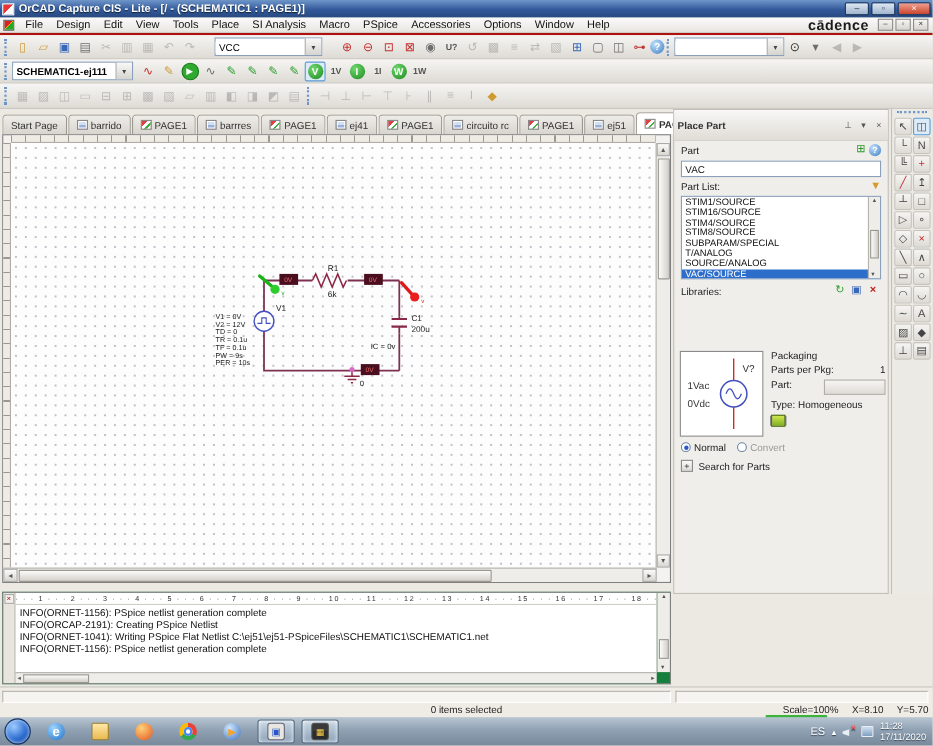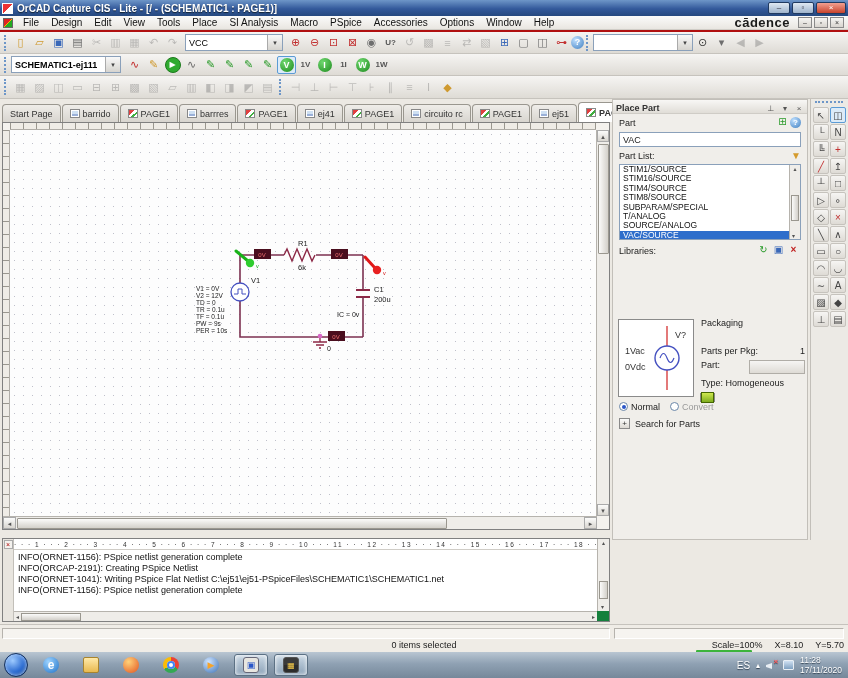--- a/index.html
+++ b/index.html
@@ -57,39 +57,39 @@
   .vsb{position:absolute;right:0;top:7px;width:13px;height:386px;background:#efede9;border-left:1px solid #b6b3ad}
   .hsb{position:absolute;left:0;bottom:0;width:594px;height:13px;background:#efede9;border-top:1px solid #b6b3ad;display:flex;align-items:center}
   .sb-btn{width:13px;height:12px;background:linear-gradient(#fbfbfa,#d9d6d0);border:1px solid #aaa;font-size:7px;color:#555;text-align:center;line-height:11px}
   .vsb .sb-btn{width:12px}
   .vsb-thumb{position:absolute;left:1px;top:14px;width:11px;height:110px;background:linear-gradient(90deg,#fbfbfa,#d3d0ca);border:1px solid #9a978f;border-radius:1px}
   .hsb-thumb{height:11px;flex:0 0 430px;margin-left:1px;background:linear-gradient(#fbfbfa,#d3d0ca);border:1px solid #9a978f;border-radius:1px}
   .hsb .spacer{flex:1}
   .params{position:absolute;left:186px;top:155px;font-size:6.5px;line-height:7px;color:#222;white-space:nowrap}
   
   .panel{position:absolute;left:612px;top:99px;width:196px;height:441px;background:#f0eeea;border:1px solid #c2bfb9;font-size:9px}
-  .panel-h{height:14px;display:flex;align-items:flex-end;background:linear-gradient(#f8f7f5,#e0ddd7);border-bottom:1px solid #cfccc6;padding:0 3px;gap:4px}
+  .panel-h{height:28px;display:flex;align-items:center;background:linear-gradient(#f8f7f5,#e0ddd7);border-bottom:1px solid #cfccc6;padding:0 3px;gap:4px}
   .panel-h .ttl{font-weight:bold;color:#333;flex:1}
   .panel-h .pic{font-size:8px;color:#555;width:10px;text-align:center}
   .prow{display:flex;align-items:center;padding:2px 6px}
   .plabel{flex:1;color:#222}
   .micon{width:15px;height:13px;text-align:center;font-size:10px;color:#3a68b8}
   .micon.green{color:#2a9a2a}.micon.red{color:#c02020;font-weight:bold}
   .pinput{margin:1px 6px;height:15px;border:1px solid #8aa0ba;background:#fff;font-size:9px;padding:0 3px;display:flex;align-items:center}
   .funnel{color:#d59b2d;font-size:10px}
   .listbox{margin:1px 6px;background:#fff;border:1px solid #8aa0ba;position:relative;overflow:hidden}
   .lb-parts{height:76px}
   .lb-libs{height:56px}
   .lrow{height:9.4px;line-height:9.4px;padding:0 3px;font-size:8.5px;white-space:nowrap;color:#111}
   .lrow.selected{background:#2e6ecb;color:#fff}
   .lb-scroll{position:absolute;right:0;top:0;bottom:0;width:11px;background:#efede9;border-left:1px solid #b6b3ad;font-size:6px;color:#555;text-align:center}
   .lb-scroll .tmb{position:absolute;left:1px;top:30px;width:8px;height:26px;background:linear-gradient(90deg,#fbfbfa,#d3d0ca);border:1px solid #9a978f}
   .preview{position:absolute;left:5px;top:219px;width:76px;height:78px;background:#fff;border:1px solid #8a8a8a}
   .pkg{position:absolute;left:88px;top:218px;width:104px}
-  .pkg .t{font-size:9px;color:#222;margin-bottom:18px}
+  .pkg .t{font-size:9px;color:#222;margin-bottom:3px}
   .pkg .row{display:flex;align-items:flex-start;margin-bottom:4px}
   .pkg .row .l{flex:1}
   .pkg select,.pkg .dis-combo{width:56px;height:14px;border:1px solid #b0ada7;background:linear-gradient(#f6f5f3,#dedbd5);font-size:7px;color:#999}
   .chip{width:13px;height:11px;background:linear-gradient(#cfe84f,#7fae1f);border:1px solid #446600;margin-top:2px;box-shadow:-2px 0 0 -1px #888,2px 0 0 -1px #888}
   .radios{position:absolute;left:6px;top:302px;display:flex;align-items:center;gap:10px}
   .radio{width:9px;height:9px;border-radius:50%;border:1px solid #6a86a8;background:#fff;display:inline-block;vertical-align:-1px;margin-right:3px;position:relative}
   .radio.on::after{content:"";position:absolute;left:2px;top:2px;width:4px;height:4px;border-radius:50%;background:#2a56c8}
   .radios .off-lbl{color:#9a9a9a}
   .searchrow{position:absolute;left:6px;top:318px;display:flex;align-items:center;gap:5px}
   .pm-btn{width:11px;height:11px;border:1px solid #8a8a8a;background:linear-gradient(#fbfbfa,#dcd9d3);font-size:8px;line-height:9px;text-align:center;color:#333}
@@ -187,21 +187,21 @@
     <span class="tbi c-gold" data-g="▯">▯</span>
         <span class="tbi c-gold" data-g="▱">▱</span>
         <span class="tbi c-blue" data-g="▣">▣</span>
         <span class="tbi c-gray" data-g="▤">▤</span>
         <span class="tbi c-gray disabled" data-g="✂">✂</span>
         <span class="tbi c-gray disabled" data-g="▥">▥</span>
         <span class="tbi c-gray disabled" data-g="▦">▦</span>
         <span class="tbi c-gray disabled" data-g="↶">↶</span>
         <span class="tbi c-gray disabled" data-g="↷">↷</span>
       </div>
-    <div class="combo" style="width:98px;margin:0 3px">
+    <div class="combo" style="width:98px;margin:0 13px">
       <input value="VCC" style="">
       <span class="dd">▾</span>
     </div>
     <div class="strip">
 
     <span class="tbi c-red" data-g="⊕">⊕</span>
         <span class="tbi c-red" data-g="⊖">⊖</span>
         <span class="tbi c-red" data-g="⊡">⊡</span>
         <span class="tbi c-red" data-g="⊠">⊠</span>
         <span class="tbi c-gray" data-g="◉">◉</span>

